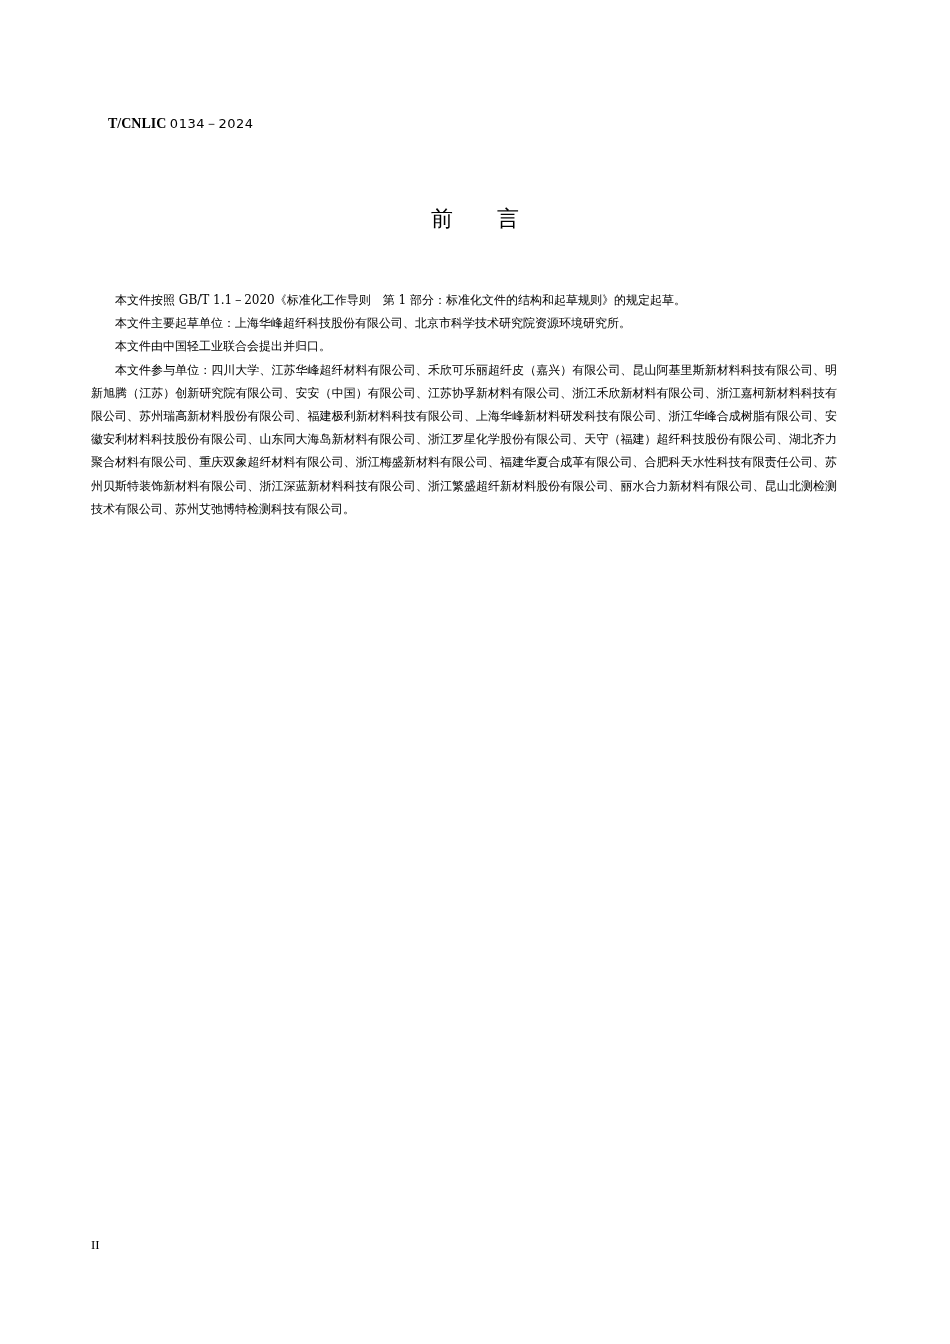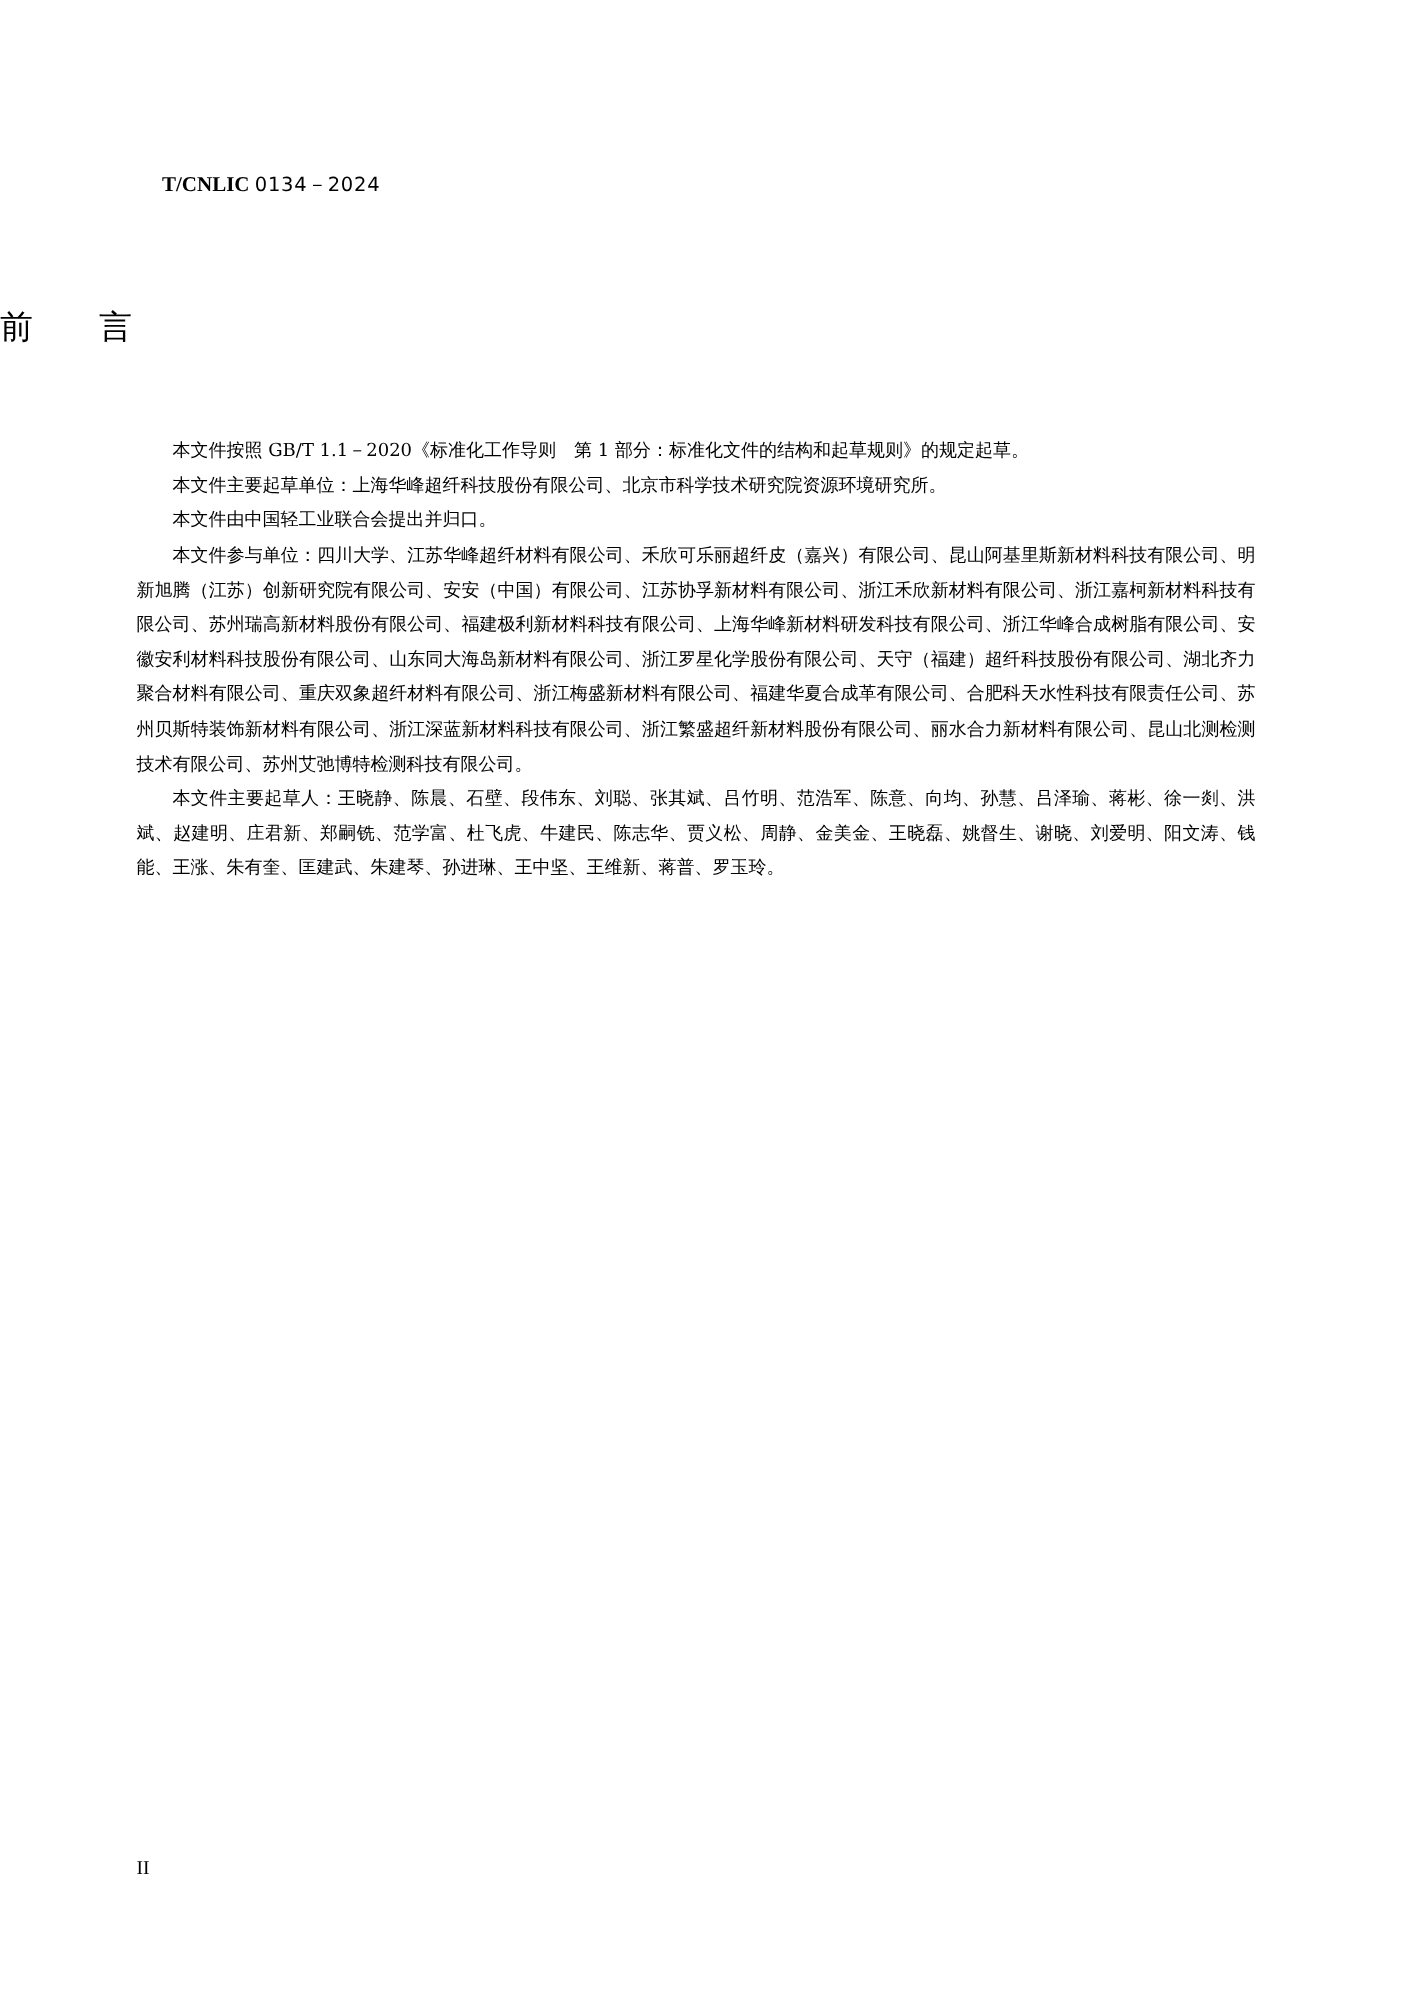--- a/index.html
+++ b/index.html
@@ -30,21 +30,21 @@
     .std-code .num {
       font-family: "DejaVu Sans", sans-serif;
       font-size: 13px;
       letter-spacing: 0.5px;
     }
     .title {
       position: absolute;
       left: 0;
       width: 950px;
       top: 204px;
-      text-align: left;
+      text-align: center;
       font-family: "DejaVu Sans", sans-serif;
       font-size: 22px;
       line-height: 30px;
       letter-spacing: 0;
     }
     .title .gap {
       display: inline-block;
       width: 44px;
     }
     .body-text {
@@ -83,16 +83,15 @@
 
 <div class="title">
   <span>前</span><span class="gap"></span><span>言</span>
 </div>
 
 <div class="body-text">
   <p>本文件按照 GB/T 1.1－2020《标准化工作导则　第 1 部分：标准化文件的结构和起草规则》的规定起草。</p>
   <p>本文件主要起草单位：上海华峰超纤科技股份有限公司、北京市科学技术研究院资源环境研究所。</p>
   <p>本文件由中国轻工业联合会提出并归口。</p>
   <p>本文件参与单位：四川大学、江苏华峰超纤材料有限公司、禾欣可乐丽超纤皮（嘉兴）有限公司、昆山阿基里斯新材料科技有限公司、明新旭腾（江苏）创新研究院有限公司、安安（中国）有限公司、江苏协孚新材料有限公司、浙江禾欣新材料有限公司、浙江嘉柯新材料科技有限公司、苏州瑞高新材料股份有限公司、福建极利新材料科技有限公司、上海华峰新材料研发科技有限公司、浙江华峰合成树脂有限公司、安徽安利材料科技股份有限公司、山东同大海岛新材料有限公司、浙江罗星化学股份有限公司、天守（福建）超纤科技股份有限公司、湖北齐力聚合材料有限公司、重庆双象超纤材料有限公司、浙江梅盛新材料有限公司、福建华夏合成革有限公司、合肥科天水性科技有限责任公司、苏州贝斯特装饰新材料有限公司、浙江深蓝新材料科技有限公司、浙江繁盛超纤新材料股份有限公司、丽水合力新材料有限公司、昆山北测检测技术有限公司、苏州艾弛博特检测科技有限公司。</p>
-  <p>本文件主要起草人：王晓静、陈晨、石壁、段伟东、刘聪、张其斌、吕竹明、范浩军、陈意、向均、孙慧、吕泽瑜、蒋彬、徐一剡、洪斌、赵建明、庄君新、郑嗣铣、范学富、杜飞虎、牛建民、陈志华、贾义松、周静、金美金、王晓磊、姚督生、谢晓、刘爱明、阳文涛、钱能、王涨、朱有奎、匡建武、朱建琴、孙进琳、王中坚、王维新、蒋普、罗玉玲。</p>
 </div>
 
 <div class="page-num">II</div>
 
 </body></html>

